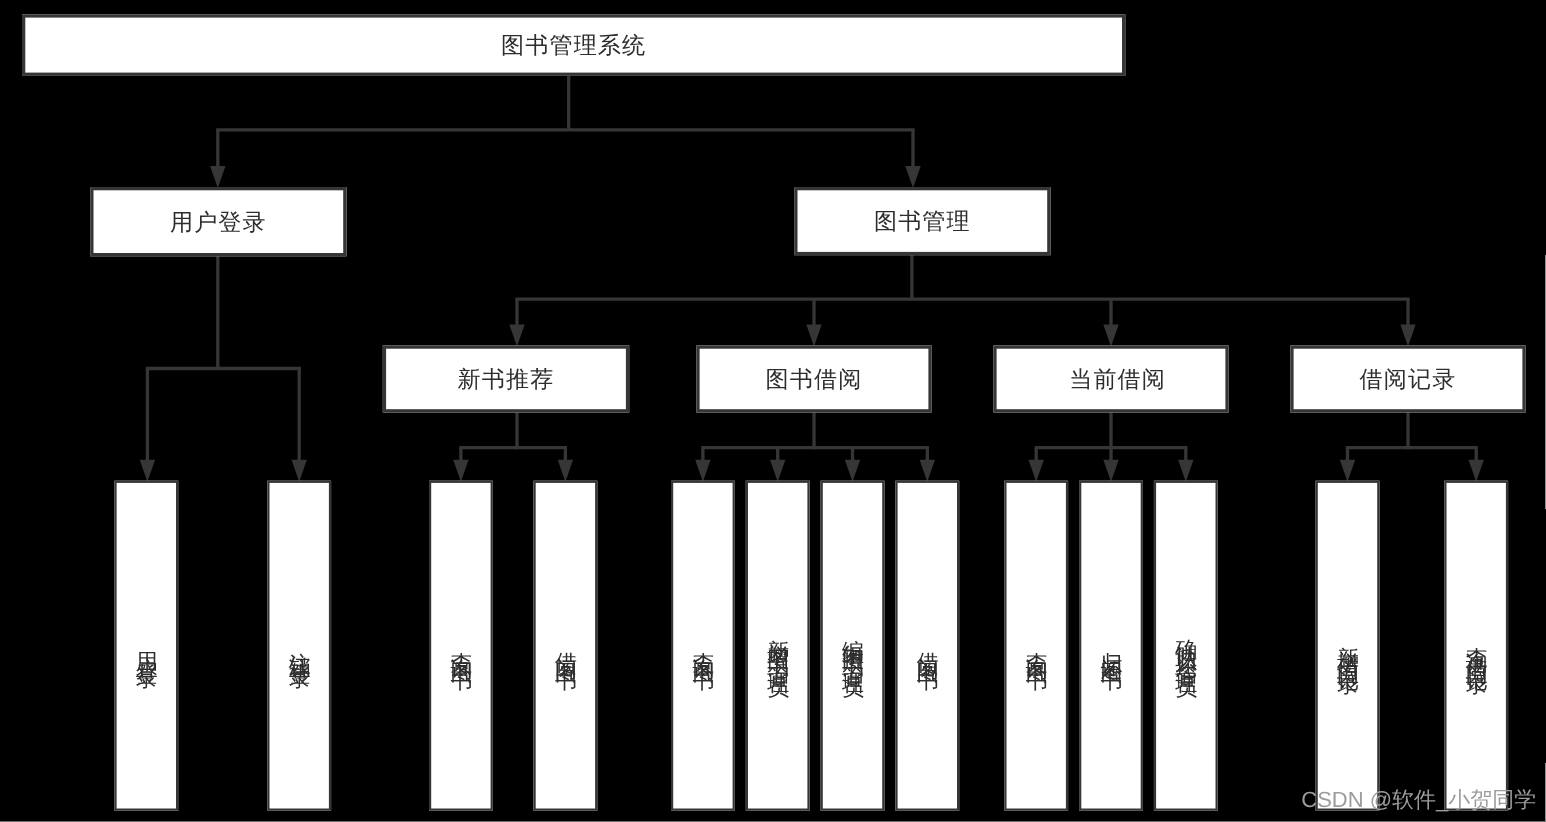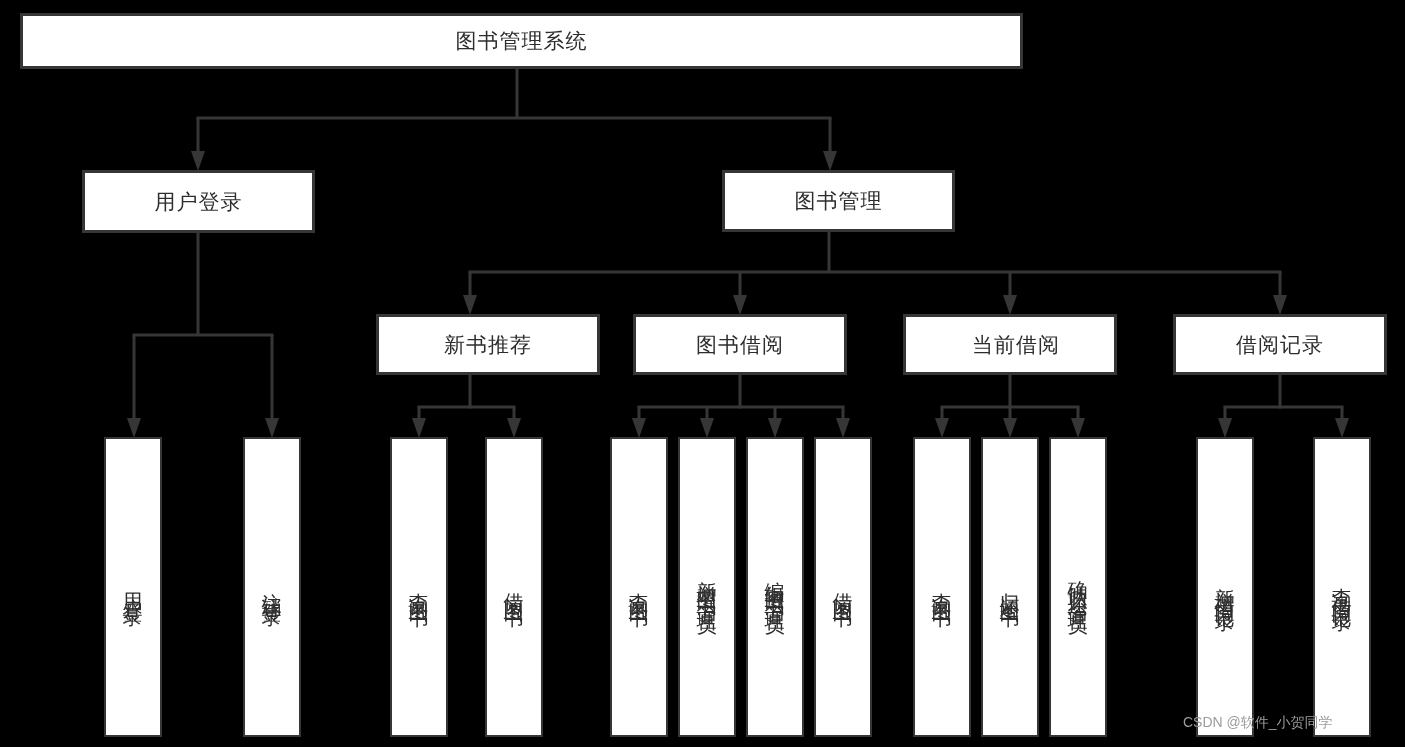--- a/index.html
+++ b/index.html
@@ -48,29 +48,29 @@
     text-orientation: mixed;
     letter-spacing: 5px;
     line-height: 1.1;
   }
   #watermark {
     position: absolute;
     left: 1183px;
     top: 714px;
     width: 222px;
     color: #9c9c9c;
-    font-size: 14px;
+    font-size: 20px;
     white-space: nowrap;
     z-index: 3;
   }
   
   #n-root   { left: 20px;   top: 13px;  width: 1003px; height: 56px; }
   #n-login  { left: 82px;   top: 170px; width: 233px;  height: 63px; }
   #n-mgmt   { left: 712px;  top: 170px; width: 233px;  height: 62px; margin-left: 10px; }
-  #n-rec    { left: 376px;  top: 314px; width: 224px;  height: 61px; }
+  #n-rec    { left: 348px;  top: 314px; width: 224px;  height: 61px; }
   #n-borrow { left: 633px;  top: 314px; width: 214px;  height: 61px; text-align: center; }
   #n-cur    { left: 903px;  top: 314px; width: 214px;  height: 61px; padding-left: 12px; }
   #n-hist   { left: 1173px; top: 314px; width: 214px;  height: 61px; }
   #l-0  { left: 104px; }
   #l-1  { left: 243px; }
   #l-2  { left: 390px; }
   #l-3  { left: 485px; }
   #l-4  { left: 610px; }
   #l-5  { left: 678px; }
   #l-6  { left: 746px; }

